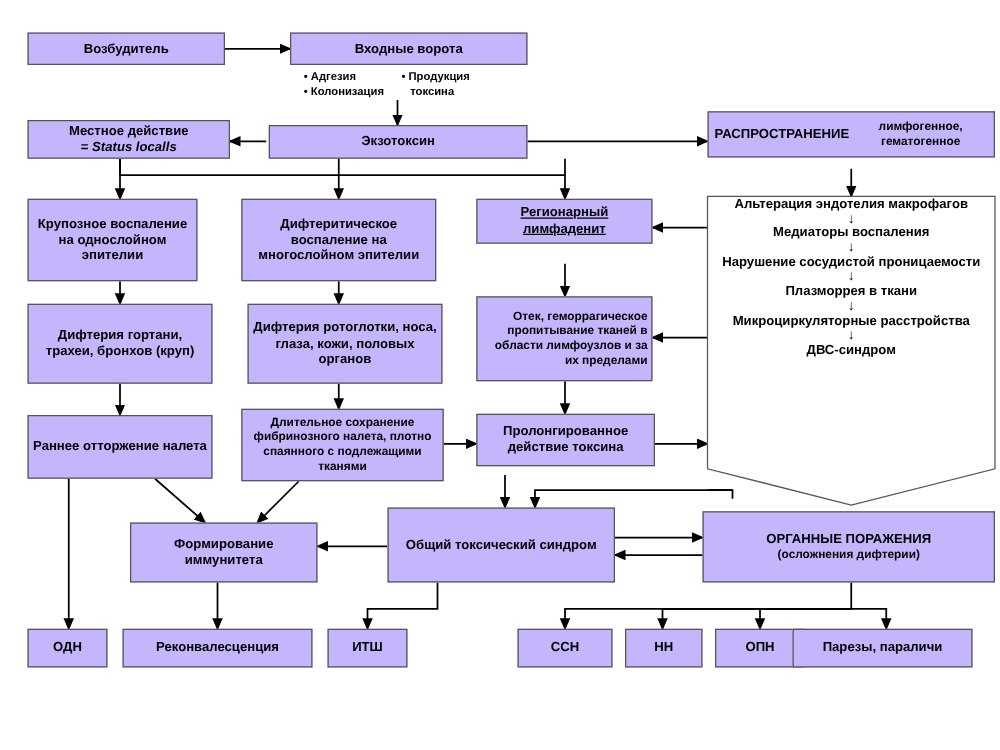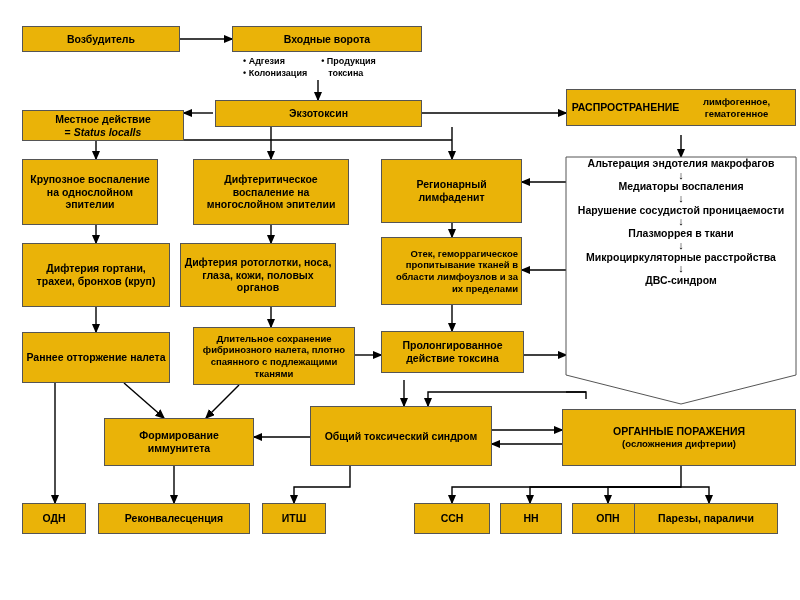--- a/index.html
+++ b/index.html
@@ -15,21 +15,21 @@
     overflow: hidden;
   }
   #svg-layer {
     position: absolute; left: 0; top: 0;
     width: 800px; height: 600px;
     pointer-events: none;
   }
   .node {
     position: absolute;
     border: 1px solid #555555;
-    background: #eab308;
+    background: #c4b5fd;
     display: flex;
     align-items: center;
     justify-content: center;
     text-align: center;
     font-size: 10.5px;
     font-weight: bold;
     color: #000000;
     line-height: 1.22;
     padding: 2px 3px;
     z-index: 3;
@@ -172,21 +172,21 @@
     <div class="col">
       <div class="b">Адгезия</div>
       <div class="b">Колонизация</div>
     </div>
     <div class="col">
       <div class="b">Продукция</div>
       <div class="nb">токсина</div>
     </div>
   </div>
 
-  <div class="node" style="left:22px; top:96px; width:162px; height:31px; flex-direction:column;margin-top:14px;">
+  <div class="node" style="left:22px; top:96px; width:162px; height:31px; flex-direction:column;">
     <span class="lbl">Местное действие</span>
     <span class="lbl"><span>= </span><span class="italic-line">Status localls</span></span>
   </div>
 
   <div class="node" style="left:215px; top:100px; width:207px; height:27px;">
     <span class="lbl">Экзотоксин</span>
   </div>
 
   <div class="node caps" style="left:566px; top:89px; width:230px; height:37px; flex-direction:row;">
     <span class="lbl">РАСПРОСТРАНЕНИЕ</span>
@@ -194,21 +194,21 @@
   </div>
 
   <div class="node" style="left:22px; top:159px; width:136px; height:66px;align-items:center;">
     <span class="lbl">Крупозное воспаление на однослойном эпителии</span>
   </div>
 
   <div class="node" style="left:193px; top:159px; width:156px; height:66px;">
     <span class="lbl">Дифтеритическое воспаление на многослойном эпителии</span>
   </div>
 
-  <div class="node" style="left:381px; top:159px; width:141px; height:64px;">
+  <div class="node" style="left:381px; top:159px; width:141px; height:36px;text-decoration:underline;">
     <span class="lbl">Регионарный лимфаденит</span>
   </div>
 
   <div class="cascade" style="left:566px; top:157px; width:230px; height:247px;">
     <div class="items">
       <div class="step">Альтерация эндотелия макрофагов</div>
       <span class="down">↓</span>
       <div class="step">Медиаторы воспаления</div>
       <span class="down">↓</span>
       <div class="step">Нарушение сосудистой проницаемости</div>
@@ -218,21 +218,21 @@
       <div class="step">Микроциркуляторные расстройства</div>
       <span class="down">↓</span>
       <div class="step">ДВС-синдром</div>
     </div>
   </div>
 
   <div class="node" style="left:22px; top:243px; width:148px; height:64px;">
     <span class="lbl">Дифтерия гортани, трахеи, бронхов (круп)</span>
   </div>
 
-  <div class="node" style="left:180px; top:243px; width:156px; height:64px;">
+  <div class="node" style="left:198px; top:243px; width:156px; height:64px;">
     <span class="lbl">Дифтерия ротоглотки, носа, глаза, кожи, половых органов</span>
   </div>
 
   <div class="node" style="left:381px; top:237px; width:141px; height:68px; font-size:9.5px;text-align:right;">
     <span class="lbl">Отек, геморрагическое пропитывание тканей в области лимфоузлов и за их пределами</span>
   </div>
 
   <div class="node" style="left:22px; top:332px; width:148px; height:51px;">
     <span class="lbl">Раннее отторжение налета</span>
   </div>

